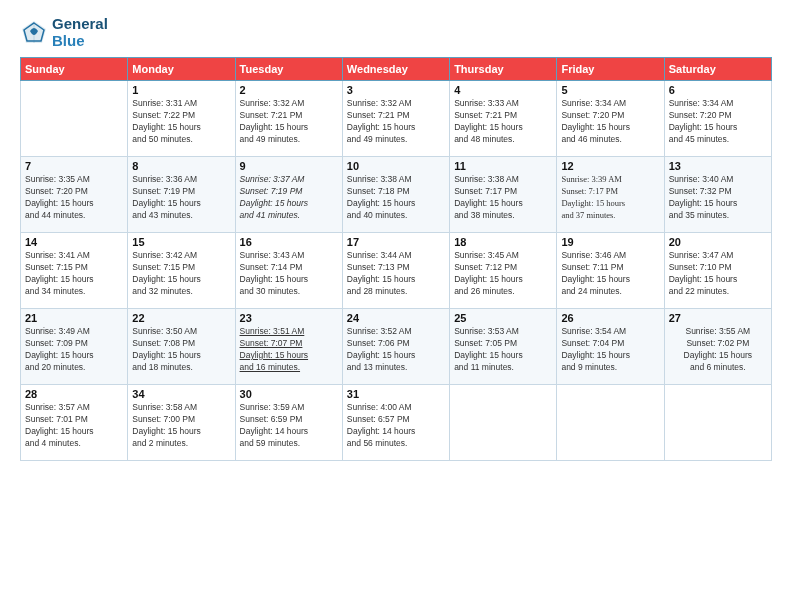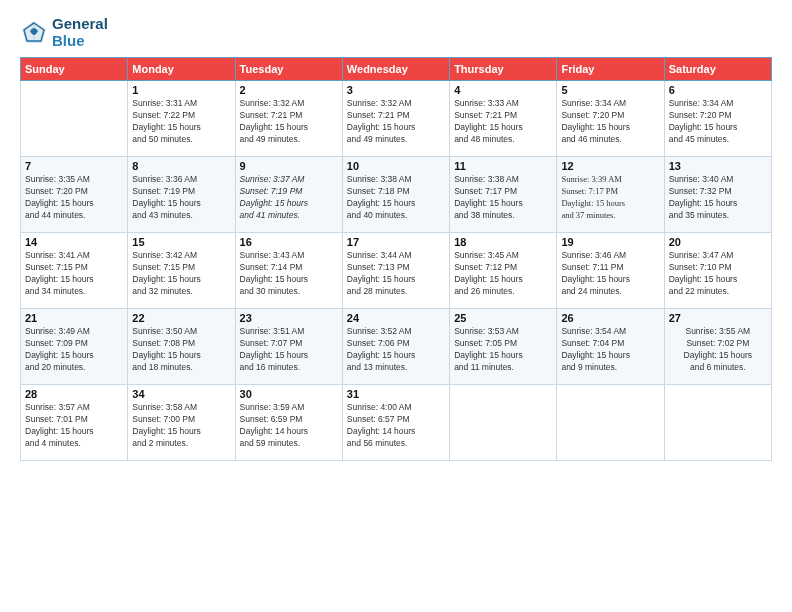--- a/index.html
+++ b/index.html
@@ -273,21 +273,21 @@
           </td>
           <td>
             <div class="day-num">22</div>
             <div class="day-info" style="white-space: pre-line;">Sunrise: 3:50 AM
 Sunset: 7:08 PM
 Daylight: 15 hours
 and 18 minutes.</div>
           </td>
           <td>
             <div class="day-num">23</div>
-            <div class="day-info" style="white-space: pre-line;">Sunrise: 3:51 AM
+            <div class="day-info" style="white-space: pre-line; text-decoration: underline;">Sunrise: 3:51 AM
 Sunset: 7:07 PM
 Daylight: 15 hours
 and 16 minutes.</div>
           </td>
           <td>
             <div class="day-num">24</div>
             <div class="day-info" style="white-space: pre-line;">Sunrise: 3:52 AM
 Sunset: 7:06 PM
 Daylight: 15 hours
 and 13 minutes.</div>

